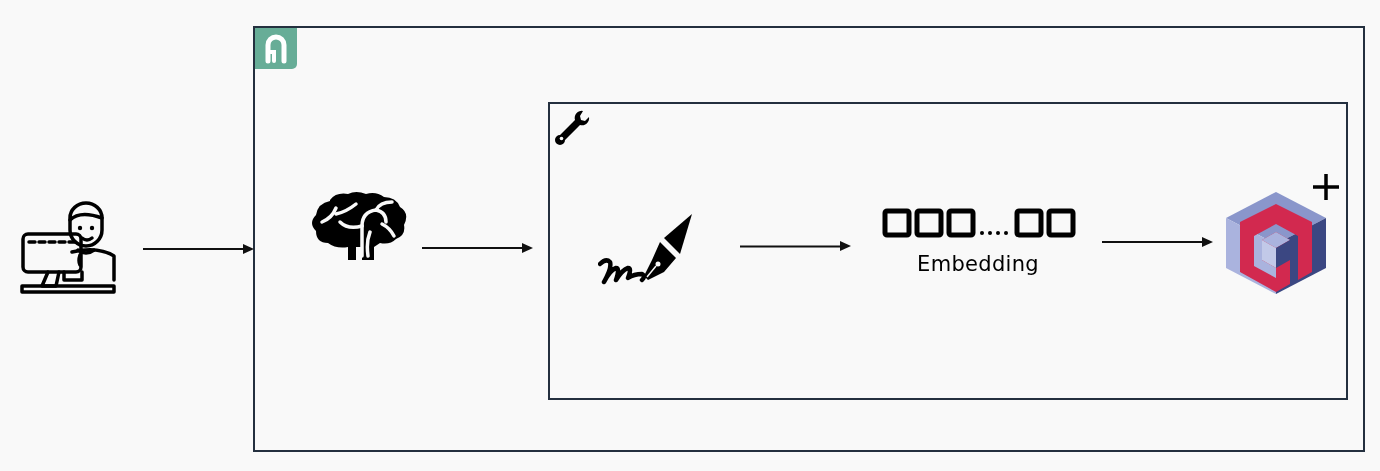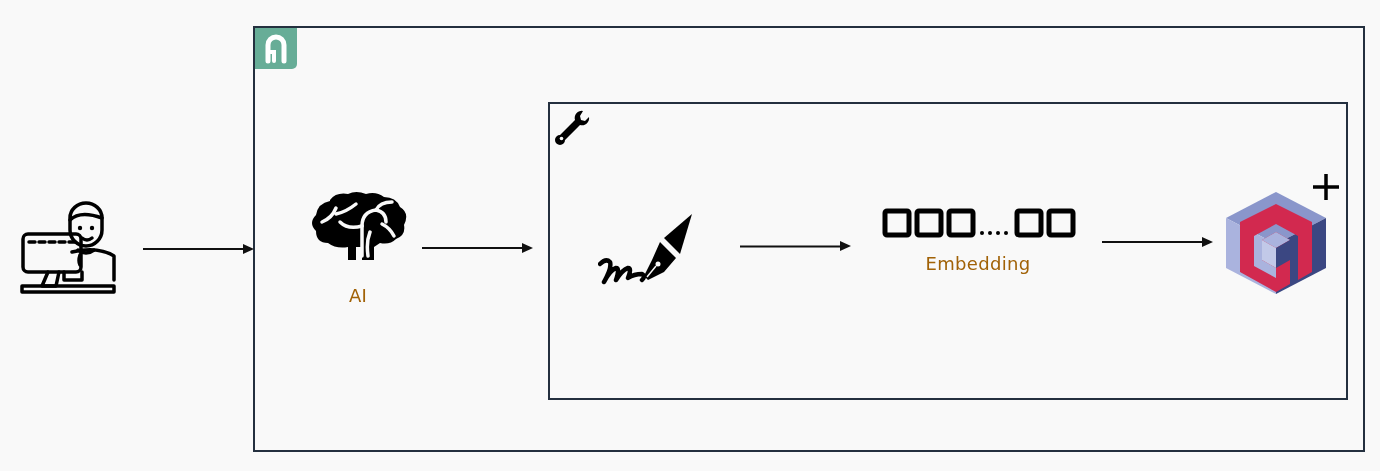--- a/index.html
+++ b/index.html
@@ -17,22 +17,22 @@
     }
     .inner-box {
       left: 548px; top: 102px; width: 800px; height: 298px;
       border: 2.5px solid #24303f; box-sizing: border-box;
     }
     .badge {
       left: 255px; top: 28px; width: 42px; height: 41px;
       background: #67ad97; border-radius: 0 0 5px 0;
     }
     .label {
-      font-size: 18px; text-align: center; line-height: 32px;
-      color: #a16207; letter-spacing: 0.3px;
+      font-size: 21px; text-align: center; line-height: 32px;
+      color: #000000; letter-spacing: 0.3px;
     }
     svg { display: block; }
   </style>
 </head>
 <body>
 
 <div class="abs outer-box"></div>
 <div class="abs badge">
   <svg width="42" height="41" viewBox="0 0 42 41">
     <path d="M13 33 V17 a8 8 0 0 1 16 0 V33" fill="none" stroke="#fff" stroke-width="5" stroke-linecap="round"></path>
@@ -84,21 +84,20 @@
       <path d="M30 30 q8 8 22 4"></path>
       <path d="M52 34 q0 -14 14 -16 q10 2 10 12"></path>
       <path d="M66 18 q4 -8 16 -8"></path>
       <path d="M72 32 q8 4 12 12"></path>
       <path d="M52 34 v30"></path>
       <path d="M60 40 q-4 10 -2 24"></path>
     </g>
   </svg>
 </div>
 <div class="abs label" style="left:308px; top:280px; width:100px;">
-  <div>AI</div>
 </div>
 
 <div class="abs" style="left:422px; top:241px;">
   <svg width="112" height="14" viewBox="0 0 112 14">
       <path d="M0 7 H100" stroke="#111" stroke-width="2"></path>
       <path d="M100 2 L111 7 L100 12 z" fill="#111"></path>
     </svg>
 </div>
 
 <div class="abs" style="left:598px; top:206px;">

